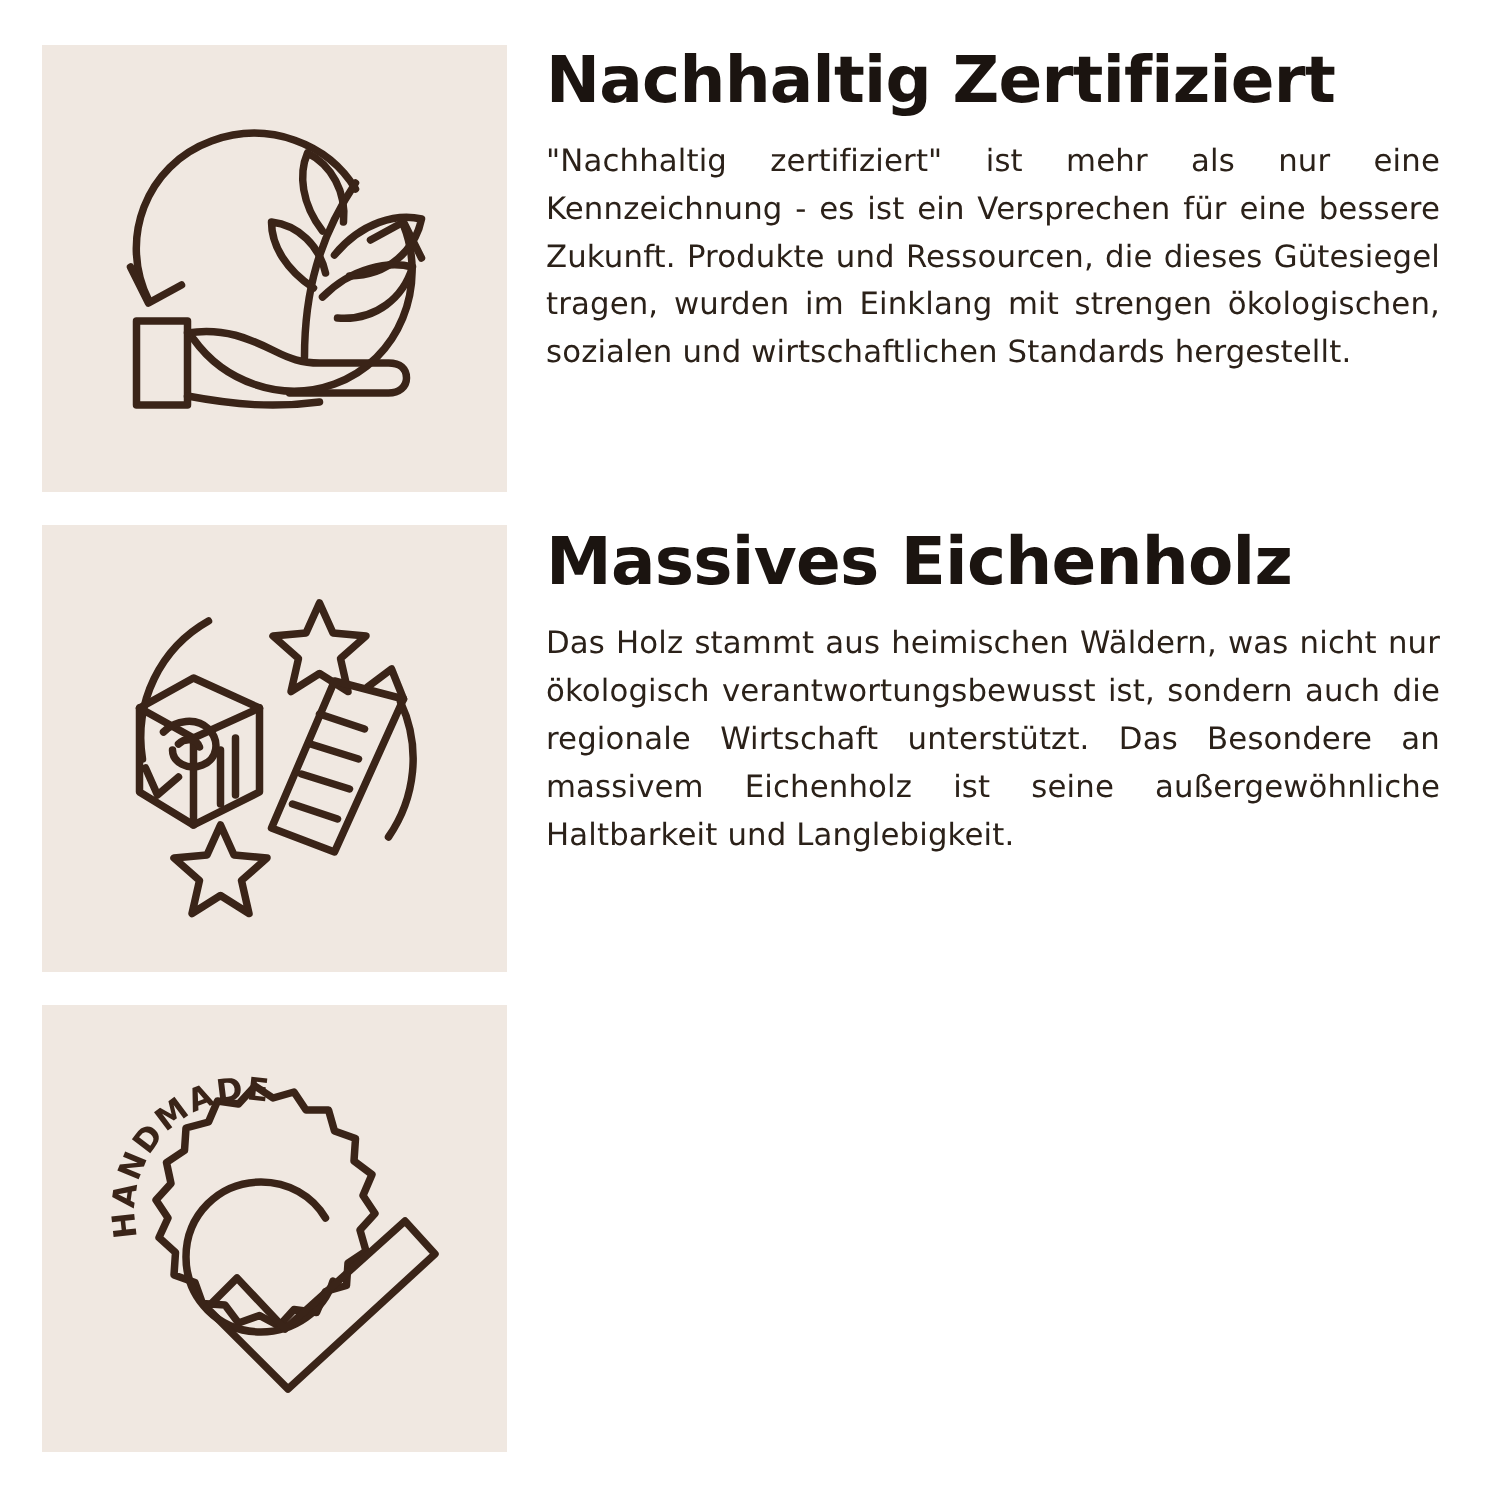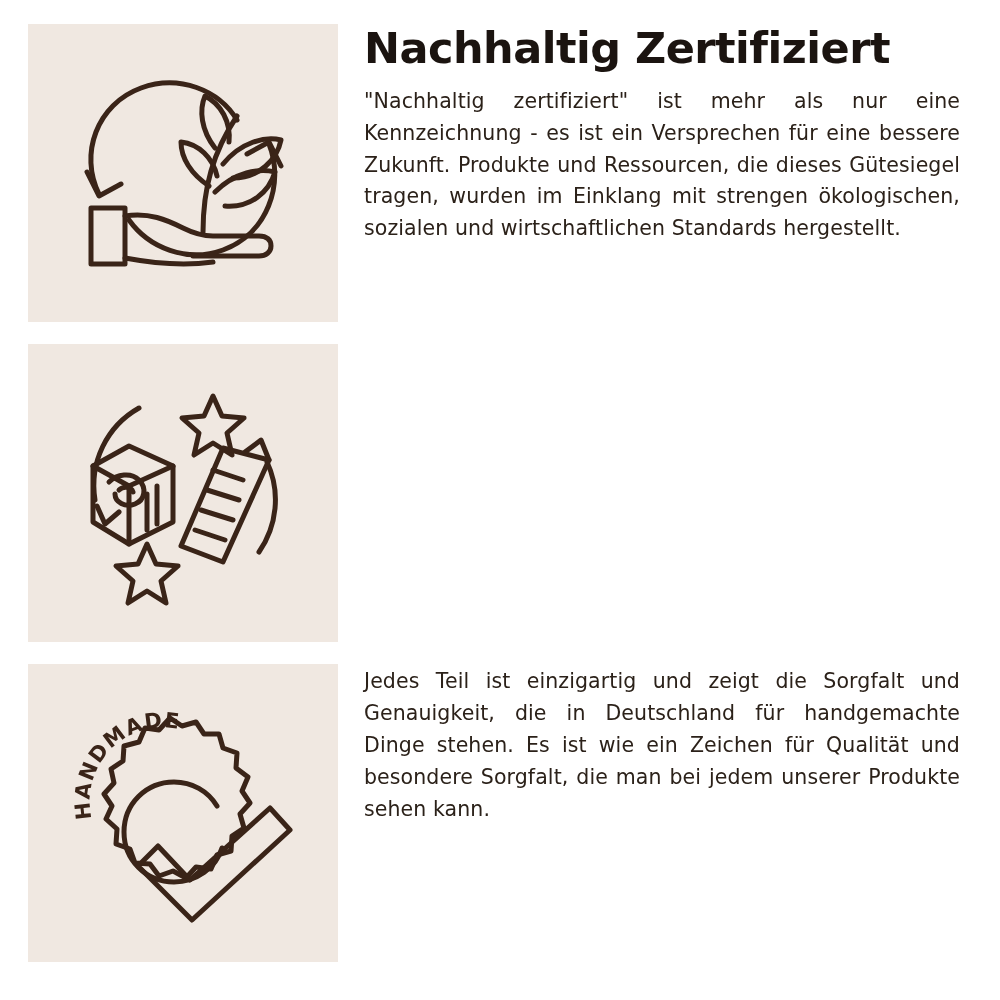--- a/index.html
+++ b/index.html
@@ -14,21 +14,21 @@
     color: #231a14;
     overflow: hidden;
   }
   .page {
     width: 1000px;
     height: 1000px;
     box-sizing: border-box;
     padding: 30px 40px 44px 28px;
     display: flex;
     flex-direction: column;
-    justify-content: center;
+    justify-content: space-between;
   }
   .feature {
     display: flex;
     align-items: flex-start;
     gap: 26px;
   }
   .feature + .feature {
     margin-top: 22px;
   }
   .icon-tile {
@@ -125,20 +125,22 @@
           <path d="M46 108 C54 100 68 98 76 106 C84 114 82 126 72 130 C62 134 52 128 52 120"></path>
           <path d="M56 116 C60 112 68 112 70 118"></path>
           <path d="M84 120 L84 156 M94 112 L94 150"></path>
 
           <path d="M160 74 L206 86 L160 188 L118 172 Z"></path>
           <path d="M150 96 L180 106 M144 116 L176 126 M138 136 L170 146 M132 156 L162 166"></path>
         </g>
       </svg>
     </div>
     <div class="feature-text">
+      <h2 class="feature-title">Massives Eichenholz</h2>
+      <p class="feature-body">Das Holz stammt aus heimischen Wäldern, was nicht nur ökologisch verantwortungsbewusst ist, sondern auch die regionale Wirtschaft unterstützt. Das Besondere an massivem Eichenholz ist seine außergewöhnliche Haltbarkeit und Langlebigkeit.</p>
     </div>
   </div>
 
   <div class="feature">
     <div class="icon-tile">
       <svg width="250" height="230" viewBox="0 0 250 230" fill="none">
         <defs>
           <path id="badgeArc" d="M36 128 A74 74 0 0 1 150 44"></path>
         </defs>
         <g stroke="#3a2418" stroke-width="5" stroke-linecap="round" stroke-linejoin="round" fill="none">
@@ -151,17 +153,16 @@
 
           <path d="M100 148 L132 182 L212 110 L232 132 L134 222 L80 168 Z"></path>
         </g>
 
         <text font-family="DejaVu Sans, sans-serif" font-size="21" font-weight="bold" fill="#3a2418" letter-spacing="1.5">
           <textPath href="#badgeArc" startOffset="4%">HANDMADE</textPath>
         </text>
       </svg>
     </div>
     <div class="feature-text">
-      <p class="feature-body">Jedes Teil ist einzigartig und zeigt die Sorgfalt und Genauigkeit, die in Deutschland für handgemachte Dinge stehen. Es ist wie ein Zeichen für Qualität und besondere Sorgfalt, die man bei jedem unserer Produkte sehen kann.</p>
     </div>
   </div>
 
 </div>
 
 </body></html>

